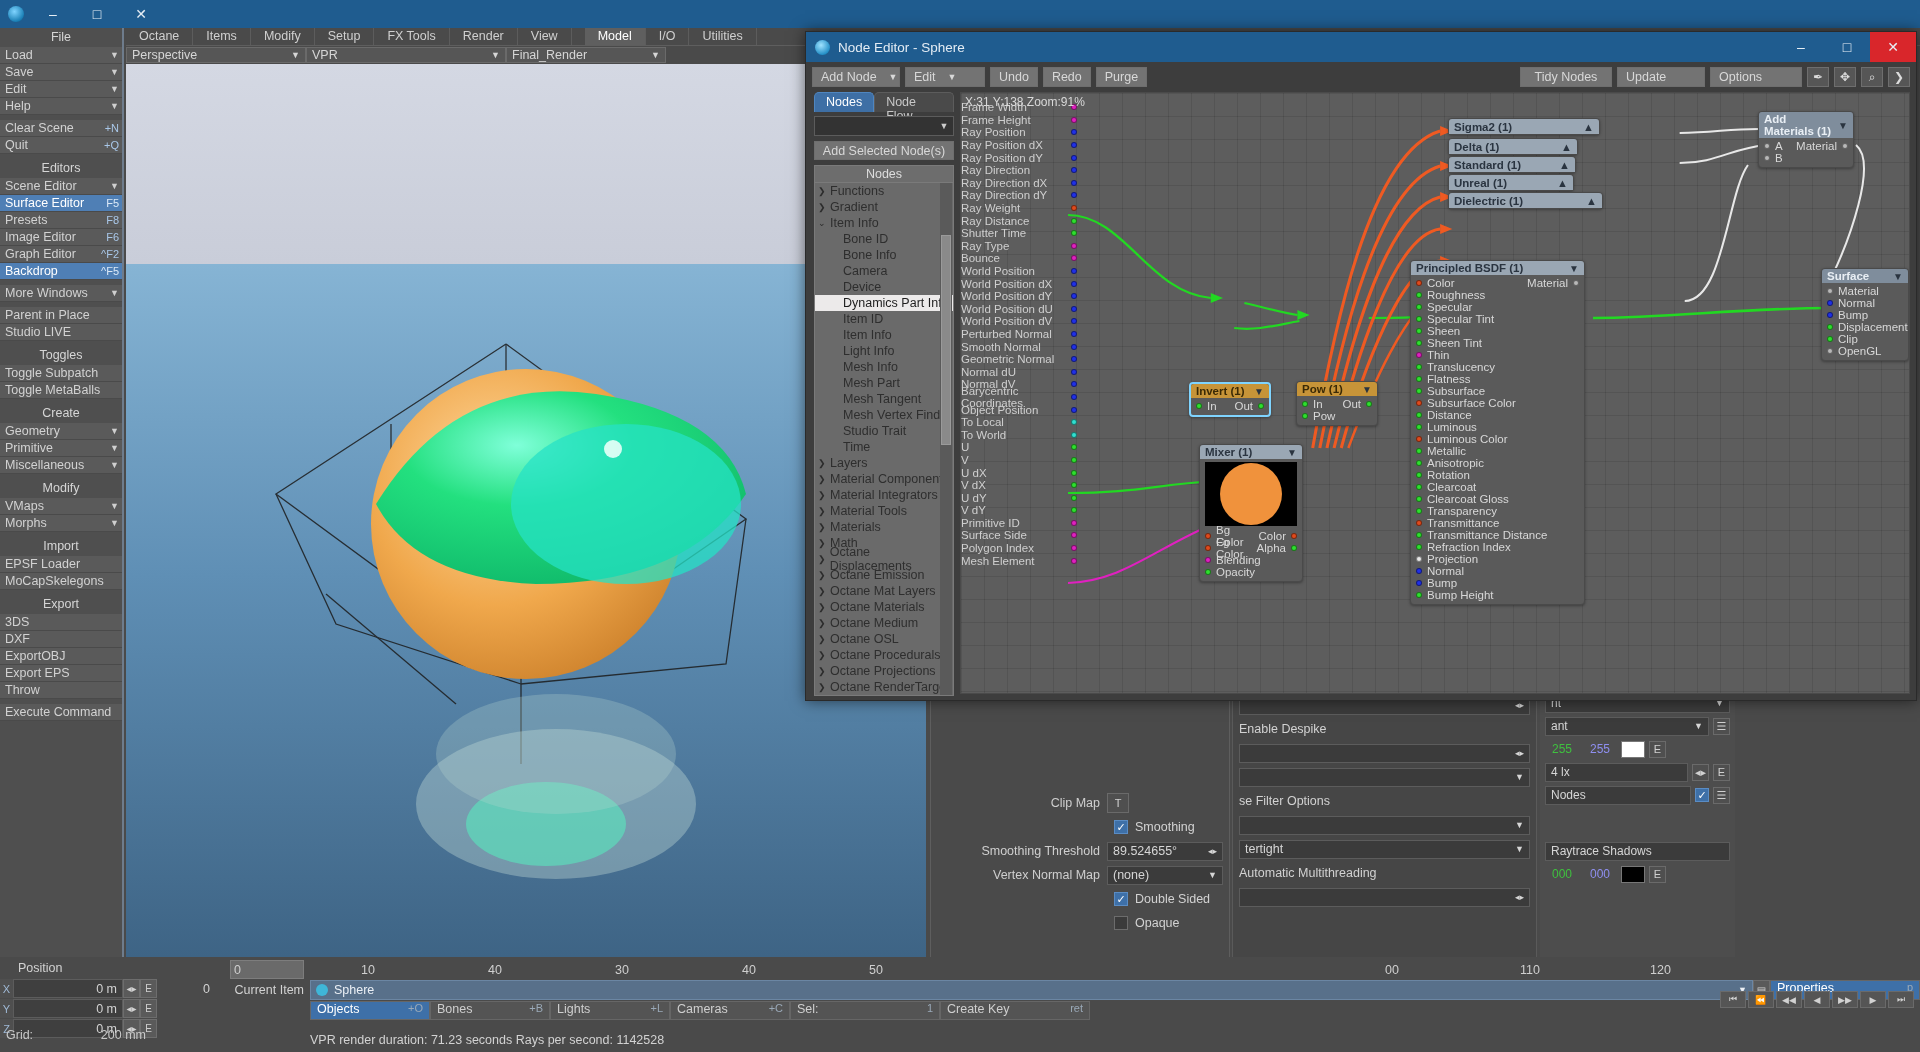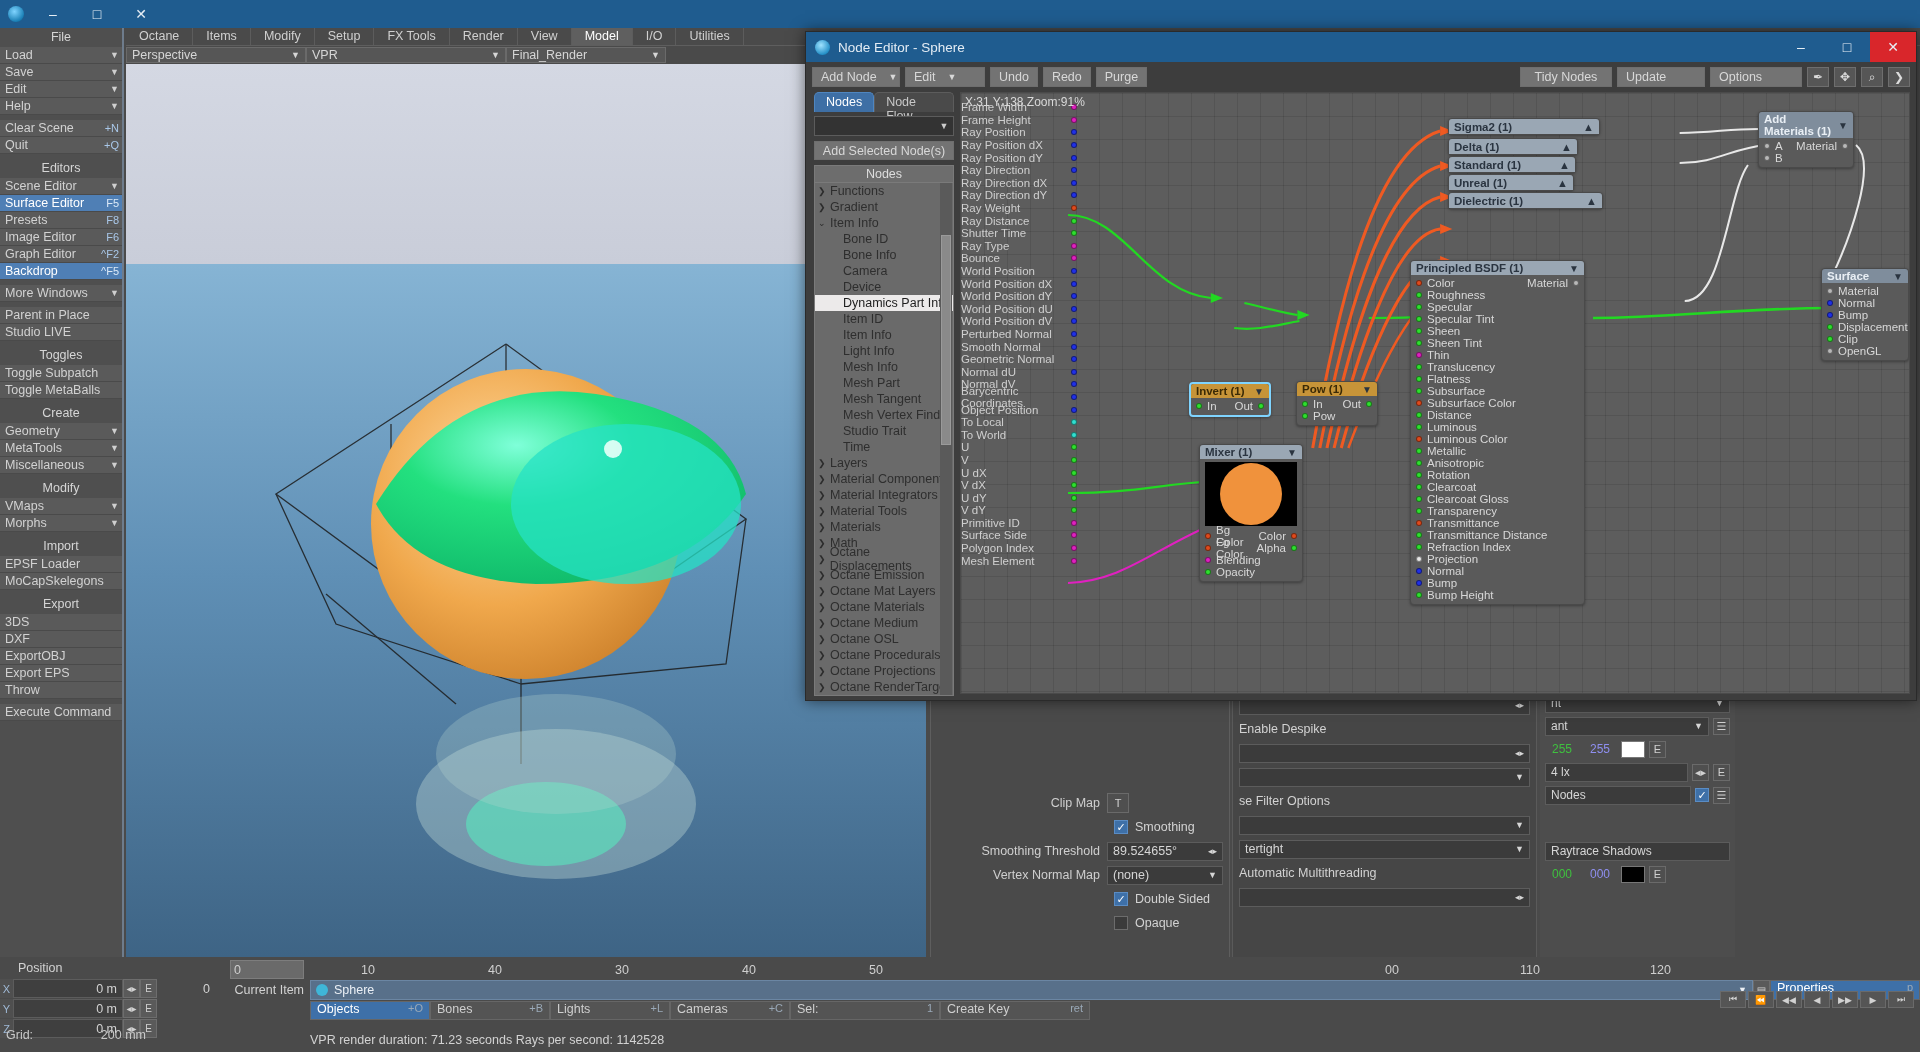--- a/index.html
+++ b/index.html
@@ -57,21 +57,21 @@
   
   .menutabs {
     position: absolute; left: 126px; top: 28px; right: 0; height: 18px;
     background: #4a4a4a; display: flex; align-items: flex-end;
     border-bottom: 1px solid #5e5e5e;
   }
   .mtab {
     padding: 1px 13px 2px; font-size: 12.5px; color: #d0d0d0;
     background: #4a4a4a; border-right: 1px solid #5c5c5c;
   }
-  .mtab.active { background: #5f5f5f; color: #fff; }
+  .mtab.active { background: #5f5f5f; color: #fff; margin-left: 13px; }
 
   
   .vpheader {
     position: absolute; left: 126px; top: 47px; right: 0; height: 17px;
     display: flex; background: #4a4a4a; font-size: 12.5px;
   }
   .vpsel {
     background: #565656; border: 1px solid #6a6a6a; color: #d6d6d6;
     display: flex; align-items: center; padding: 0 5px; height: 16px;
   }
@@ -314,21 +314,21 @@
         <div class="sb-row">
           <span class="lbl">Toggle MetaBalls</span>
         </div>
         <div class="sb-gap"></div>
         <div class="sb-head">Create</div>
         <div class="sb-row">
           <span class="lbl">Geometry</span>
           <span class="chev">▼</span>
         </div>
         <div class="sb-row">
-          <span class="lbl">MetaTools</span>
+          <span class="lbl">Primitive</span>
           <span class="chev">▼</span>
         </div>
         <div class="sb-row">
           <span class="lbl">Miscellaneous</span>
           <span class="chev">▼</span>
         </div>
         <div class="sb-gap"></div>
         <div class="sb-head">Modify</div>
         <div class="sb-row">
           <span class="lbl">VMaps</span>

